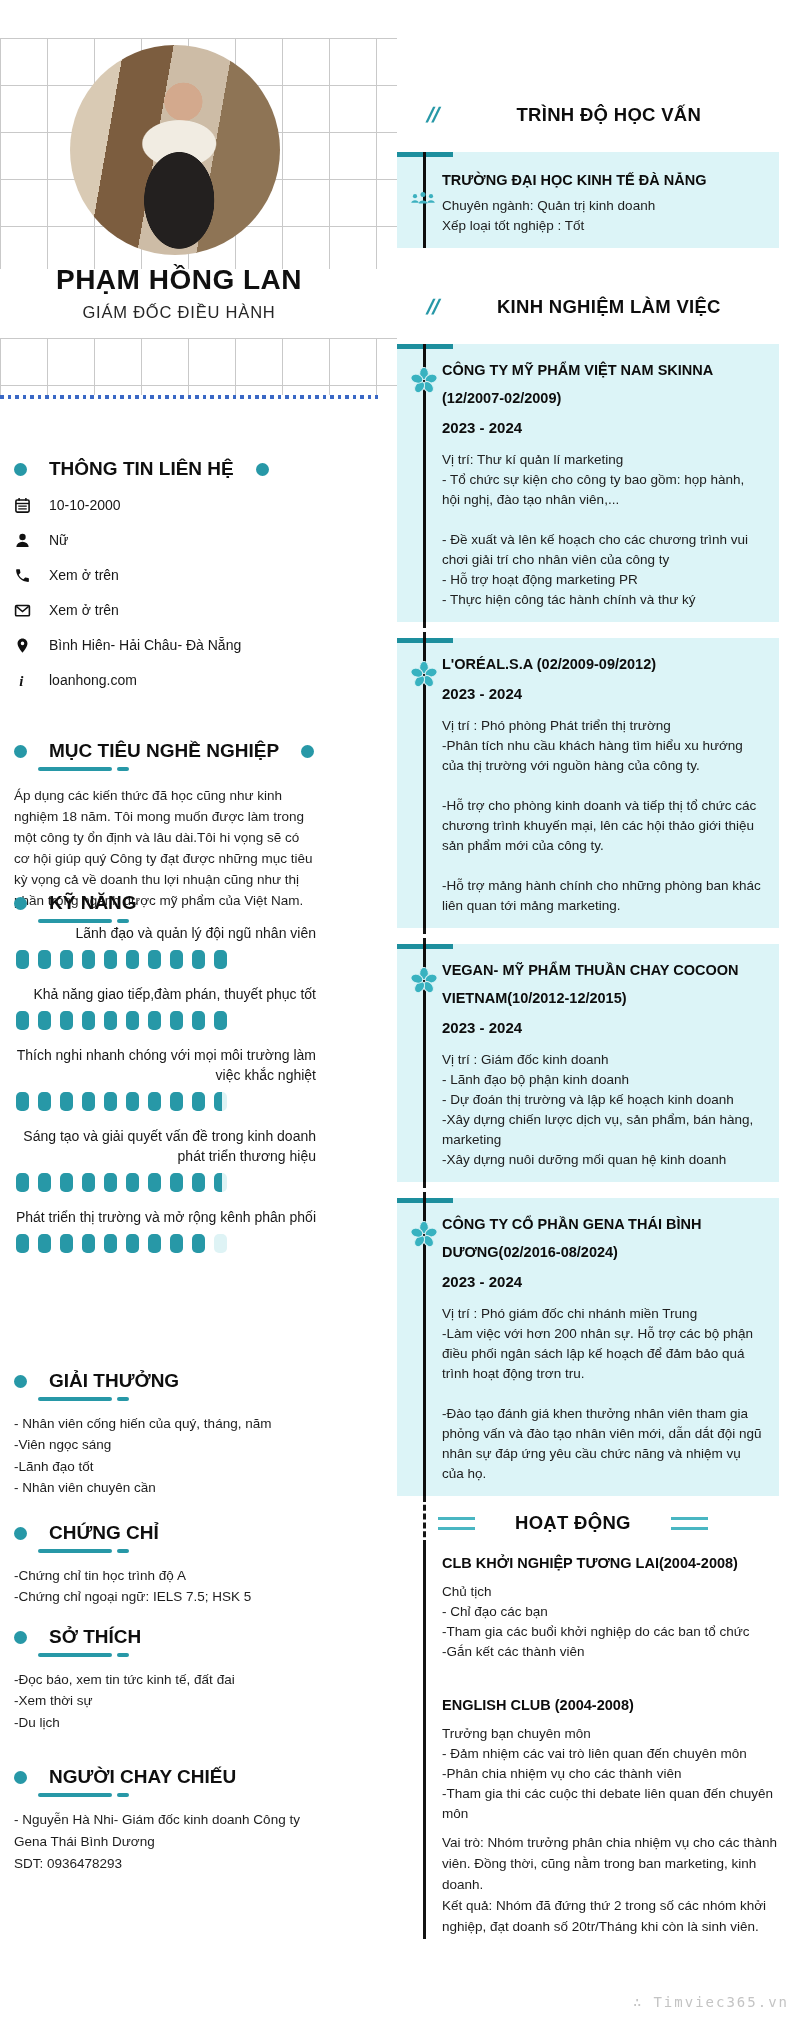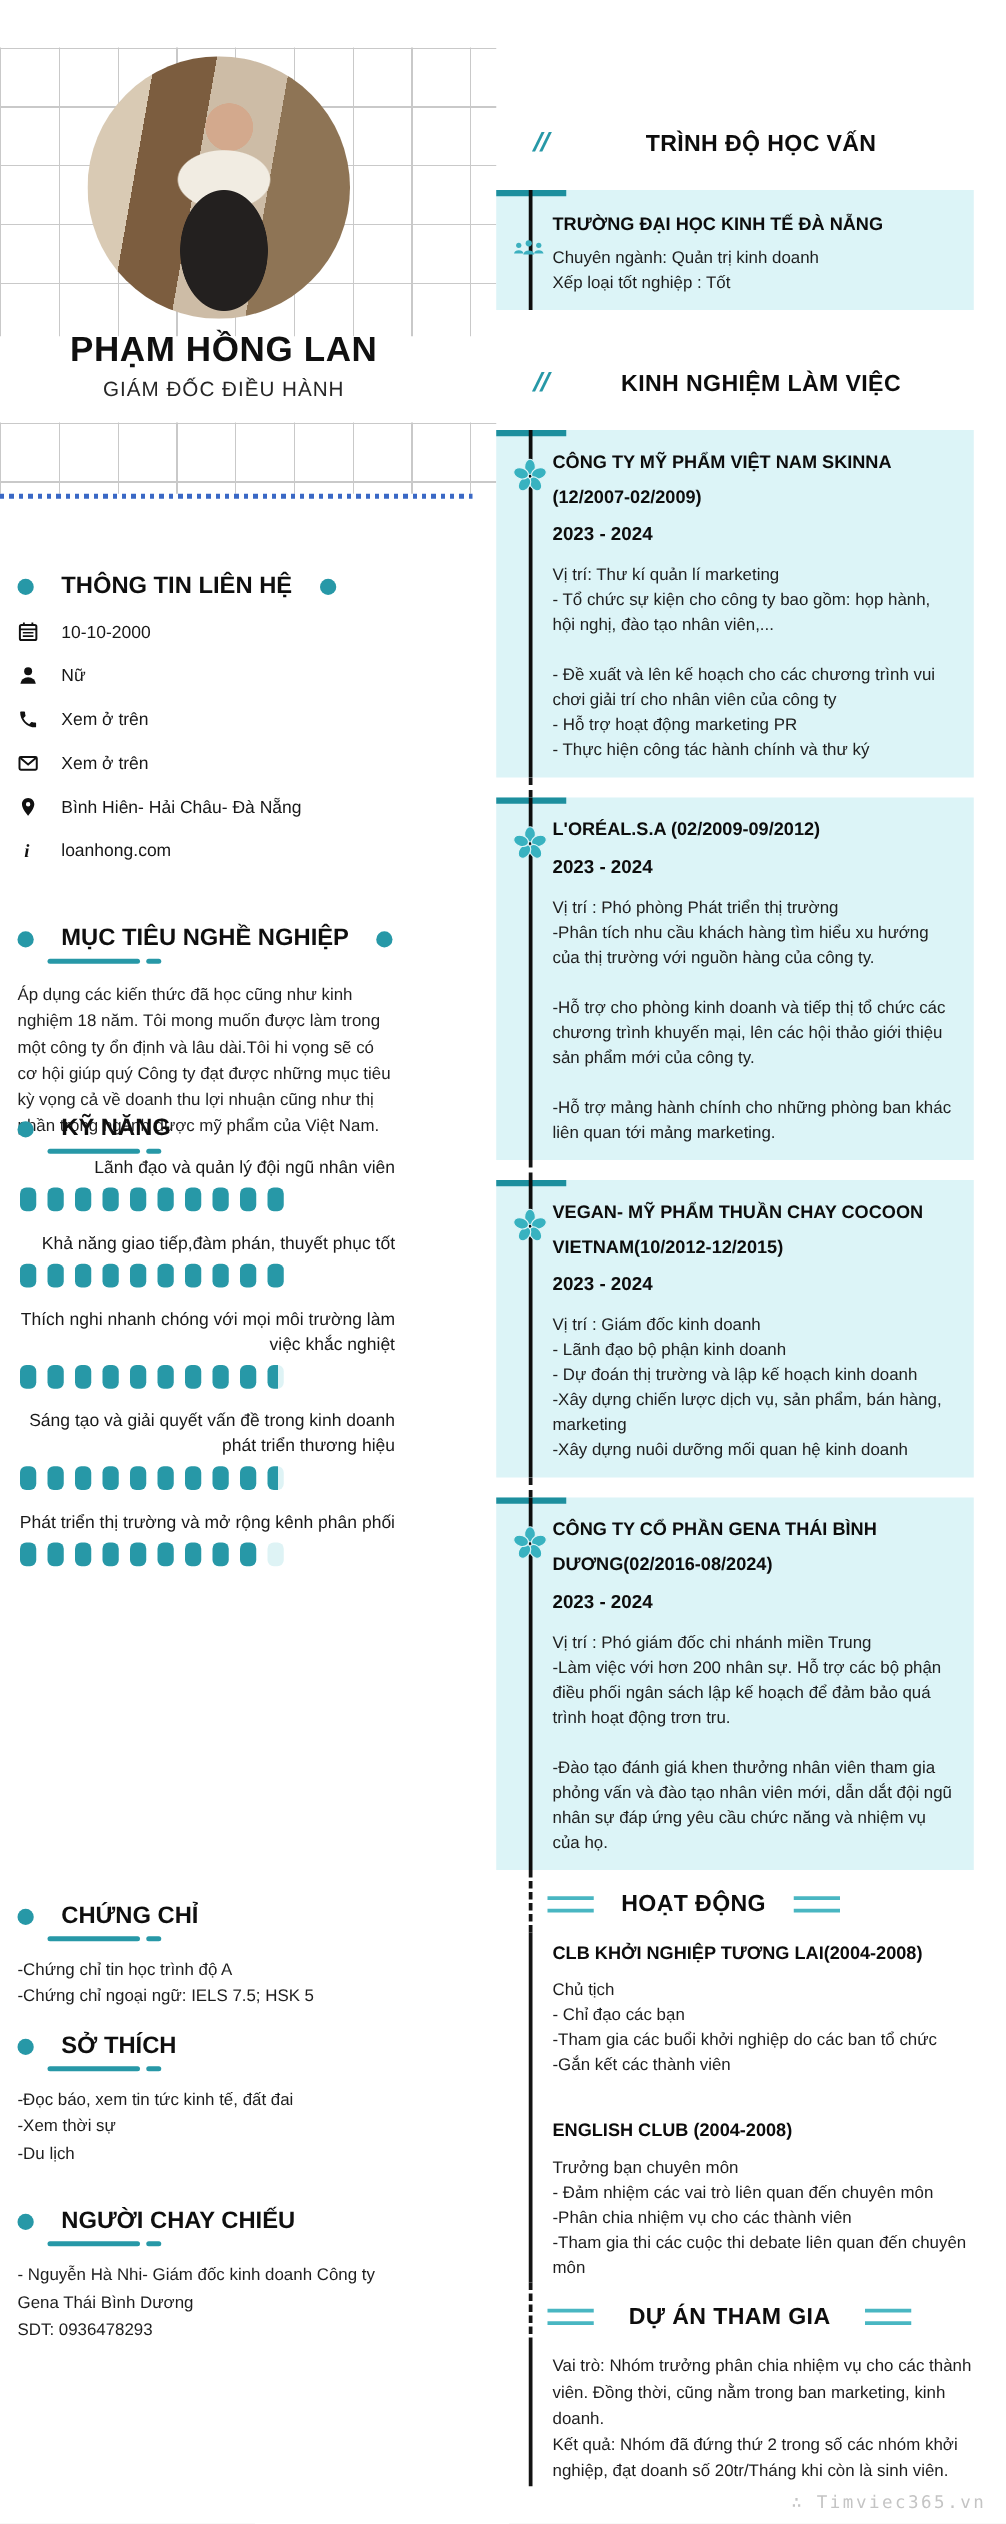--- a/index.html
+++ b/index.html
@@ -80,21 +80,21 @@
 
   .job-title{font-size:14.5px;font-weight:bold;line-height:28px;color:#0c0c0c;}
   .job-date{font-size:15px;font-weight:bold;line-height:28px;margin:2px 0 8px;color:#0c0c0c;}
   .para{font-size:13.5px;line-height:20px;min-height:20px;color:#202020;}
   .connector{height:16px;margin-left:26px;border-left:3px dashed #141414;}
 
   
   .seg{margin-left:26px;border-left:3px solid #141414;padding-left:16px;}
   .seg.dashed{border-left-style:dashed;}
   .seg-h{padding:16px 0 12px;}
-  .mid-header{display:flex;align-items:center;gap:22px;margin-left:12px;}
+  .mid-header{display:flex;align-items:center;gap:40px;margin-left:12px;}
   .mh-title{font-size:18.5px;font-weight:bold;color:#0d0d0d;letter-spacing:.3px;}
   .eq{width:37px;height:13px;border-top:3.5px solid #49b6c2;border-bottom:3.5px solid #49b6c2;box-sizing:border-box;flex:0 0 auto;}
   .block{padding:6px 0 2px;}
   .block-title{font-size:14.5px;font-weight:bold;line-height:22px;color:#0c0c0c;margin-bottom:8px;}
   .block .li{font-size:13.5px;line-height:20px;}
   .club{margin-bottom:24px;}
   .proj .li{line-height:21px;}
 
   .footer{position:absolute;right:16px;top:1994px;font-family:"DejaVu Sans Mono","Liberation Mono",monospace;
           font-size:14px;color:#c4c4c4;letter-spacing:2px;display:flex;gap:10px;align-items:center;}
@@ -263,20 +263,36 @@
             <span class="dot"></span>
             <span class="dot"></span>
             <span class="dot"></span>
             <span class="dot"></span>
             <span class="dot empty"></span>
           </div>
       </div>
     </div>
   </div>
 
+  <div class="sec" style="top:1370px;">
+    <div class="lh">
+        <span class="bullet"></span>
+      <span class="lh-text">GIẢI THƯỞNG</span>
+      </div>
+    <div class="underline">
+        <span class="u-long"></span>
+        <span class="u-short"></span>
+      </div>
+    <div class="plain-list">
+        <div class="li">- Nhân viên cống hiến của quý, tháng, năm</div>
+        <div class="li">-Viên ngọc sáng</div>
+        <div class="li">-Lãnh đạo tốt</div>
+        <div class="li">- Nhân viên chuyên cần</div>
+      </div>
+  </div>
 
   <div class="sec" style="top:1522px;">
     <div class="lh">
         <span class="bullet"></span>
       <span class="lh-text">CHỨNG CHỈ</span>
       </div>
     <div class="underline">
         <span class="u-long"></span>
         <span class="u-short"></span>
       </div>
@@ -465,27 +481,20 @@
         <div class="block-title">ENGLISH CLUB (2004-2008)</div>
         <div>
             <div class="li">Trưởng bạn chuyên môn</div>
             <div class="li">- Đảm nhiệm các vai trò liên quan đến chuyên môn</div>
             <div class="li">-Phân chia nhiệm vụ cho các thành viên</div>
             <div class="li">-Tham gia thi các cuộc thi debate liên quan đến chuyên môn</div>
           </div>
       </div>
     </div>
 
-    <div class="seg dashed seg-h">
-      <div class="mid-header" style="gap:28px;">
-        <span class="eq"></span>
-        <span class="mh-title">DỰ ÁN THAM GIA</span>
-        <span class="eq"></span>
-      </div>
-    </div>
 
     <div class="seg">
       <div class="block proj">
         <div>
             <div class="li">Vai trò: Nhóm trưởng phân chia nhiệm vụ cho các thành viên. Đồng thời, cũng nằm trong ban marketing, kinh doanh.</div>
             <div class="li">Kết quả: Nhóm đã đứng thứ 2 trong số các nhóm khởi nghiệp, đạt doanh số 20tr/Tháng khi còn là sinh viên.</div>
           </div>
       </div>
     </div>
 

